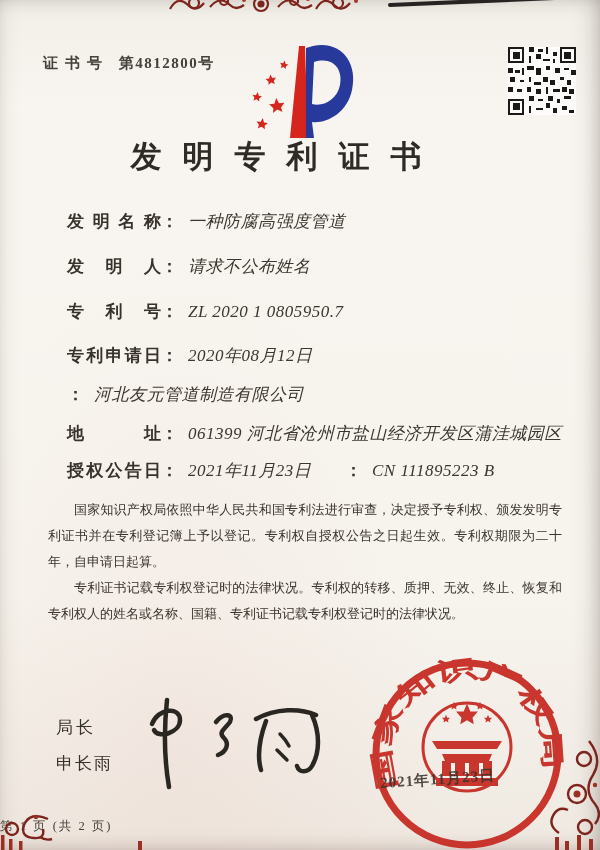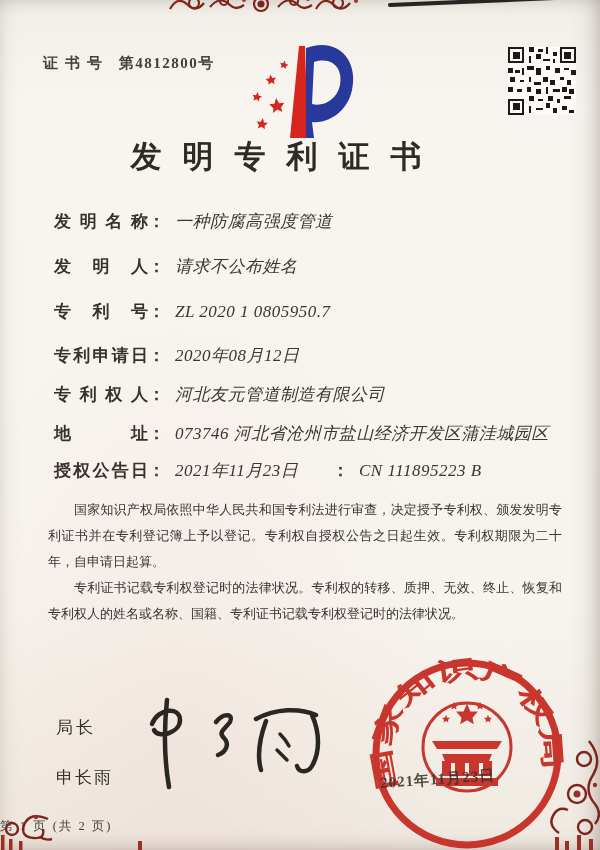--- a/index.html
+++ b/index.html
@@ -20,34 +20,34 @@
   .abs { position:absolute; }
 
   .certno { left:43px; top:38px; font-size:15px; color:#45403a;margin-top:16px; }
   .certno .lbl { letter-spacing:7px; font-weight:600; }
   .certno .num { letter-spacing:1.5px; margin-left:6px; font-weight:600; }
 
   .title { left:0; top:136px; width:552px; text-align:center;
     font-size:31px; font-weight:700; letter-spacing:21px; text-indent:21px;
     color:#2e2b27; }
 
-  .row { left:54px; width:520px; font-size:17px; display:flex; align-items:baseline; }
+  .row { left:67px; width:520px; font-size:17px; display:flex; align-items:baseline; }
   .flabel { display:inline-block; width:94px; text-align:justify; text-align-last:justify;
     font-weight:600; color:#37322c; }
   .colon { font-weight:600; margin-right:10px; }
   .fvalue { font-weight:500; letter-spacing:0.5px; color:#3b362f;font-style:italic; }
   .pair2 { position:absolute; left:278px; top:0; display:flex; align-items:baseline; }
   .pair2 .flabel2 { font-weight:600; letter-spacing:1px; }
 
   .bodytext { left:48px; top:497px; width:514px; font-size:13px; line-height:26px;
     text-align:justify; color:#3a342d; }
   .bodytext p { text-indent:2em; }
 
   .officer { left:56px; top:716px; font-size:17px; letter-spacing:3px; color:#37322c; }
-  .officer .name { display:block; margin-top:27px; letter-spacing:2px; }
+  .officer .name { display:block; margin-top:13px; letter-spacing:2px; }
 
   .sig { left:128px; top:688px; }
   .sealwrap { left:368px; top:655px; }
   .sealdate { left:380px; top:770px; font-size:15px; font-weight:700; letter-spacing:1px;
     color:rgba(58,50,44,0.88); transform:rotate(-4deg); z-index:5; }
 
   .footer { left:0; top:818px; width:486px; text-align:left; font-size:12.5px;
     letter-spacing:2px; color:#45403a; }
 
   .topline { left:388px; top:3px; width:225px; height:4px; background:#262422;
@@ -178,28 +178,27 @@
     <span class="flabel">专利号</span>
       <span class="colon">：</span>
     <span class="fvalue">ZL 2020 1 0805950.7</span>
   </div>
   <div class="abs row" style="top:344px">
     <span class="flabel">专利申请日</span>
       <span class="colon">：</span>
     <span class="fvalue">2020年08月12日</span>
   </div>
   <div class="abs row" style="top:383px">
-    <span class="flabel">专利权人</span>
       <span class="colon">：</span>
     <span class="fvalue">河北友元管道制造有限公司</span>
   </div>
   <div class="abs row" style="top:422px">
     <span class="flabel">地址</span>
       <span class="colon">：</span>
-    <span class="fvalue">073746 河北省沧州市盐山经济开发区蒲洼城园区</span>
+    <span class="fvalue">061399 河北省沧州市盐山经济开发区蒲洼城园区</span>
   </div>
   <div class="abs row" style="top:459px">
     <span class="flabel">授权公告日</span>
       <span class="colon">：</span>
     <span class="fvalue">2021年11月23日</span>
     <span class="pair2">
         <span class="colon">：</span>
       <span class="fvalue">CN 111895223 B</span>
     </span>
   </div>

